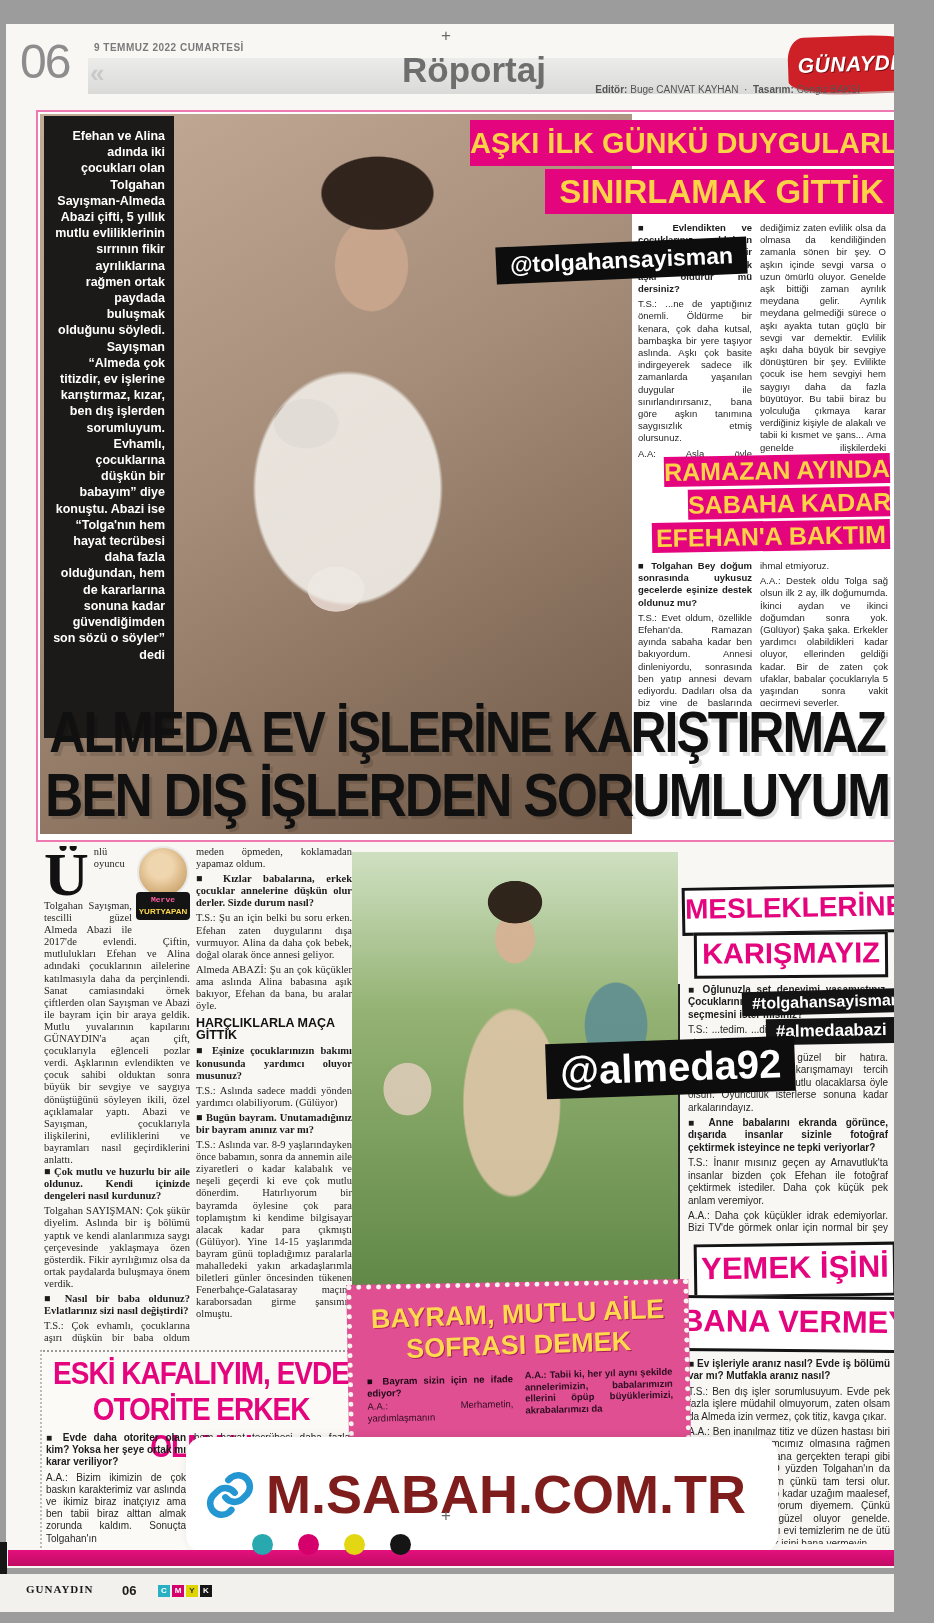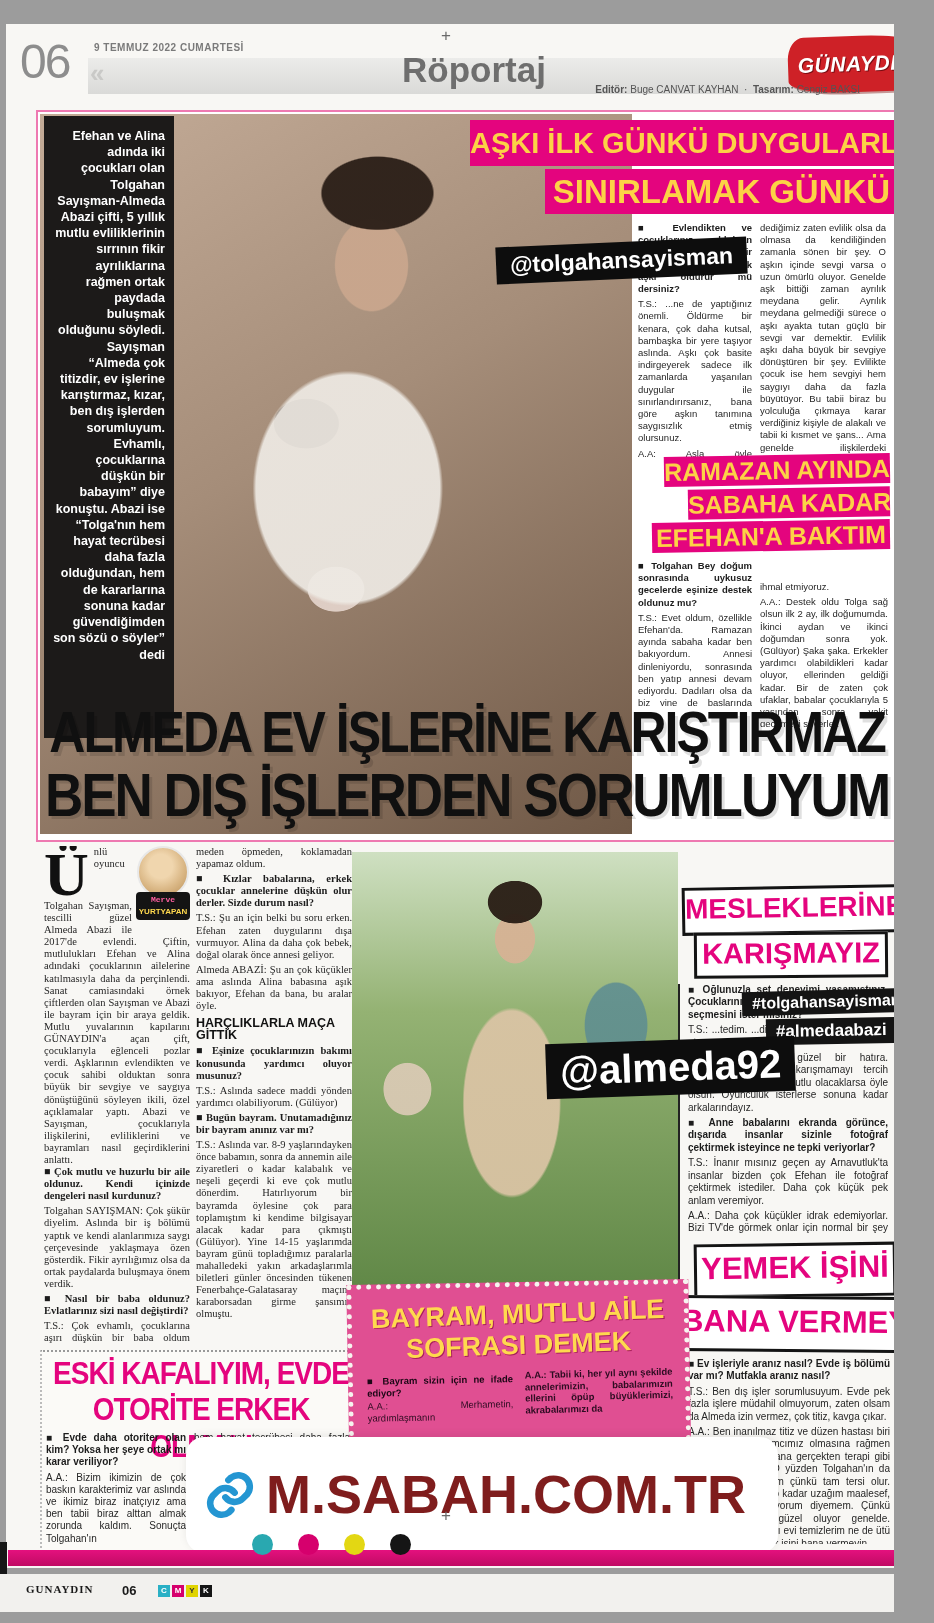--- a/index.html
+++ b/index.html
@@ -50,42 +50,42 @@
       radial-gradient(95px 62px at 57% 11%, rgba(42,30,23,.95) 58%, transparent 60%),
       radial-gradient(62px 78px at 56% 21%, rgba(201,166,141,.95) 58%, transparent 60%),
       radial-gradient(170px 210px at 52% 52%, rgba(238,234,228,.92) 54%, transparent 56%),
       radial-gradient(55px 42px at 45% 43%, rgba(64,46,33,.9) 58%, transparent 60%),
       radial-gradient(48px 38px at 50% 66%, rgba(230,214,206,.9) 58%, transparent 60%),
       linear-gradient(150deg,#c3ab97 0%,#a58d79 45%,#6f5846 100%);"></div>
 
   <div class="abs" style="left:44px;top:116px;width:112px;height:598px;background:#1c1a19;color:#fff;padding:12px 9px;font-size:12.5px;line-height:16.2px;font-weight:700;text-align:right;overflow:hidden;">Efehan ve Alina adında iki çocukları olan Tolgahan Sayışman-Almeda Abazi çifti, 5 yıllık mutlu evliliklerinin sırrının fikir ayrılıklarına rağmen ortak paydada buluşmak olduğunu söyledi. Sayışman “Almeda çok titizdir, ev işlerine karıştırmaz, kızar, ben dış işlerden sorumluyum. Evhamlı, çocuklarına düşkün bir babayım” diye konuştu. Abazi ise “Tolga'nın hem hayat tecrübesi daha fazla olduğundan, hem de kararlarına sonuna kadar güvendiğimden son sözü o söyler” dedi</div>
 
   <div class="pinkbar" style="left:470px;top:120px;width:428px;height:46px;font-size:29px;line-height:46px;">AŞKI İLK GÜNKÜ DUYGULARLA</div>
-  <div class="pinkbar" style="left:545px;top:169px;width:353px;height:45px;font-size:33px;line-height:45px;">SINIRLAMAK GÜNKÜ</div>
+  <div class="pinkbar" style="left:545px;top:169px;width:353px;height:45px;font-size:33px;line-height:45px;">SINIRLAMAK GİTTİK</div>
 
   <div class="col sans" style="left:638px;top:222px;width:114px;height:236px;">
     <p class="q">■ Evlendikten ve çocuklarınız olduktan sonra eşinizle nasıl bir ilişki kurdunuz? Evlilik aşkı öldürür mü dersiniz?</p>
     <p>T.S.: ...ne de yaptığınız önemli. Öldürme bir kenara, çok daha kutsal, bambaşka bir yere taşıyor aslında. Aşkı çok basite indirgeyerek sadece ilk zamanlarda yaşanılan duygular ile sınırlandırırsanız, bana göre aşkın tanımına saygısızlık etmiş olursunuz.</p>
     <p>A.A: Asla öyle düşünmüyorum ve böyle düşünenler de demek ki doğru kişiyle evlenmemişler diyorum. Aşk</p>
   </div>
   <div class="col sans" style="left:760px;top:222px;width:126px;height:236px;">
     <p>dediğimiz zaten evlilik olsa da olmasa da kendiliğinden zamanla sönen bir şey. O aşkın içinde sevgi varsa o uzun ömürlü oluyor. Genelde aşk bittiği zaman ayrılık meydana gelir. Ayrılık meydana gelmediği sürece o aşkı ayakta tutan güçlü bir sevgi var demektir. Evlilik aşkı daha büyük bir sevgiye dönüştüren bir şey. Evlilikte çocuk ise hem sevgiyi hem saygıyı daha da fazla büyütüyor. Bu tabii biraz bu yolculuğa çıkmaya karar verdiğiniz kişiyle de alakalı ve tabii ki kısmet ve şans... Ama genelde ilişkilerdeki olumsuzlukları evliliğe ve çocuklara bağlamak bana göre çok yanlış.</p>
   </div>
 
   <div class="handle" style="left:496px;top:242px;font-size:23px;transform:rotate(-2.5deg);">@tolgahansayisman</div>
 
   <div class="pinkbar" style="left:664px;top:455px;width:226px;height:30px;font-size:25px;line-height:30px;transform:rotate(-1deg);">RAMAZAN AYINDA</div>
   <div class="pinkbar" style="left:688px;top:488px;width:202px;height:30px;font-size:25px;line-height:30px;transform:rotate(-1deg);">SABAHA KADAR</div>
   <div class="pinkbar" style="left:652px;top:521px;width:238px;height:30px;font-size:25px;line-height:30px;transform:rotate(-1deg);">EFEHAN'A BAKTIM</div>
 
   <div class="col sans" style="left:638px;top:560px;width:114px;height:146px;">
     <p class="q">■ Tolgahan Bey doğum sonrasında uykusuz gecelerde eşinize destek oldunuz mu?</p>
     <p>T.S.: Evet oldum, özellikle Efehan'da. Ramazan ayında sabaha kadar ben bakıyordum. Annesi dinleniyordu, sonrasında ben yatıp annesi devam ediyordu. Dadıları olsa da biz yine de başlarında olmayı</p>
   </div>
-  <div class="col sans" style="left:760px;top:560px;width:128px;height:146px;margin-top:21px;">
+  <div class="col sans" style="left:760px;top:560px;width:128px;height:146px;">
     <p>ihmal etmiyoruz.</p>
     <p>A.A.: Destek oldu Tolga sağ olsun ilk 2 ay, ilk doğumumda. İkinci aydan ve ikinci doğumdan sonra yok. (Gülüyor) Şaka şaka. Erkekler yardımcı olabildikleri kadar oluyor, ellerinden geldiği kadar. Bir de zaten çok ufaklar, babalar çocuklarıyla 5 yaşından sonra vakit geçirmeyi severler.</p>
   </div>
 
   <div class="headline-main" style="top:704px;font-size:50px;transform:scaleY(1.14);">ALMEDA EV İŞLERİNE KARIŞTIRMAZ</div>
   <div class="headline-main" style="top:764px;font-size:53px;transform:scaleY(1.14);">BEN DIŞ İŞLERDEN SORUMLUYUM</div>
 
   <div class="col serif" style="left:44px;top:846px;width:146px;height:500px;">
     <div style="float:right;width:54px;height:84px;margin:0 0 3px 4px;">
       <div style="width:48px;height:48px;margin:0 auto;border-radius:50%;background:radial-gradient(circle at 45% 38%,#f0d6ae 30%,#d9b684 60%,#b98e55 100%);border:2px solid #e8e8e8;"></div>

